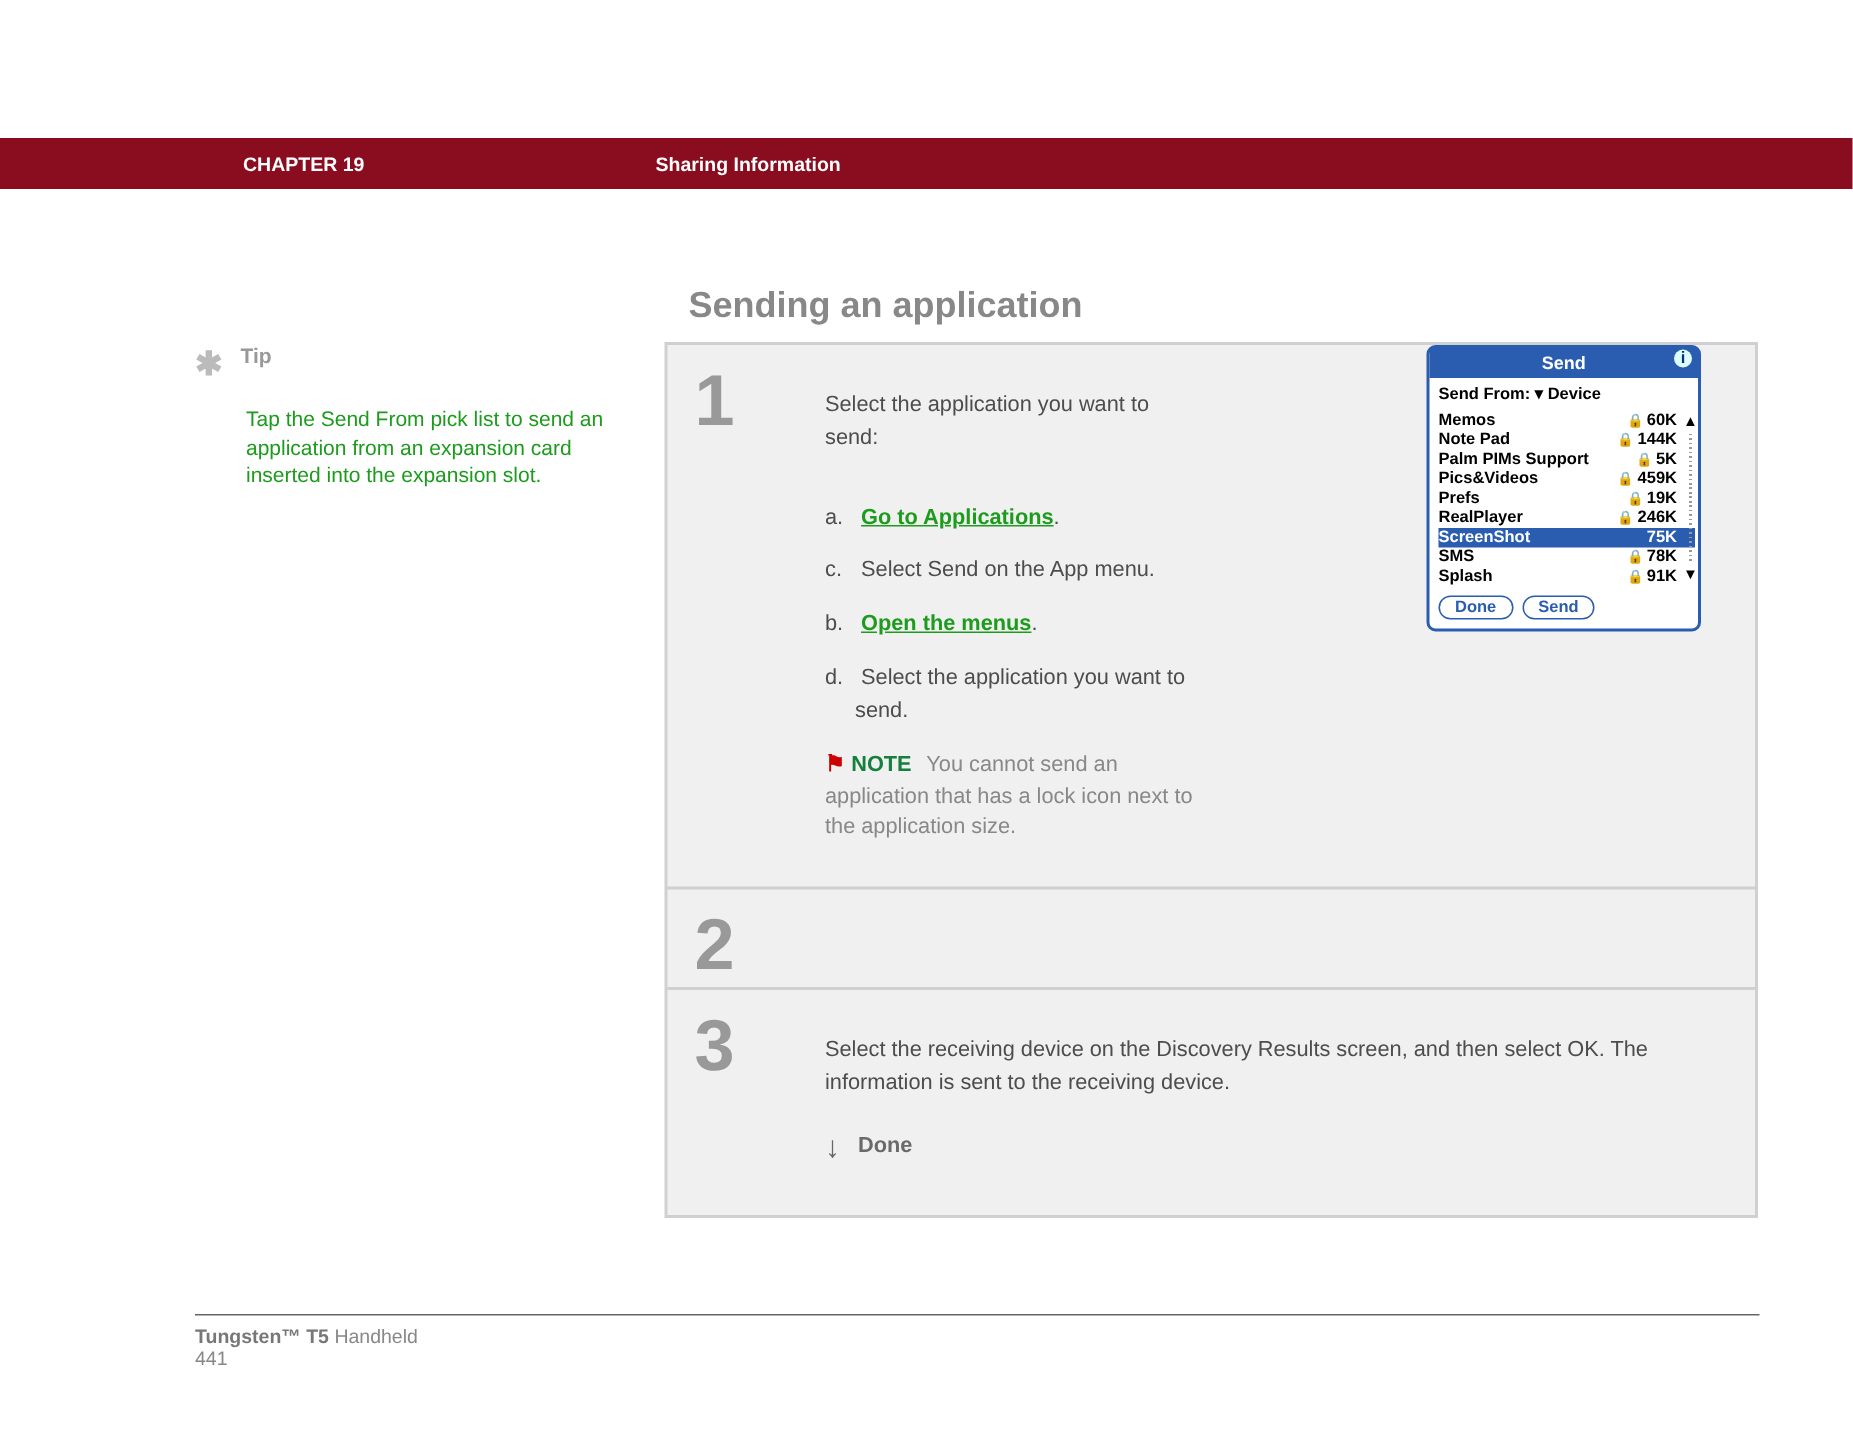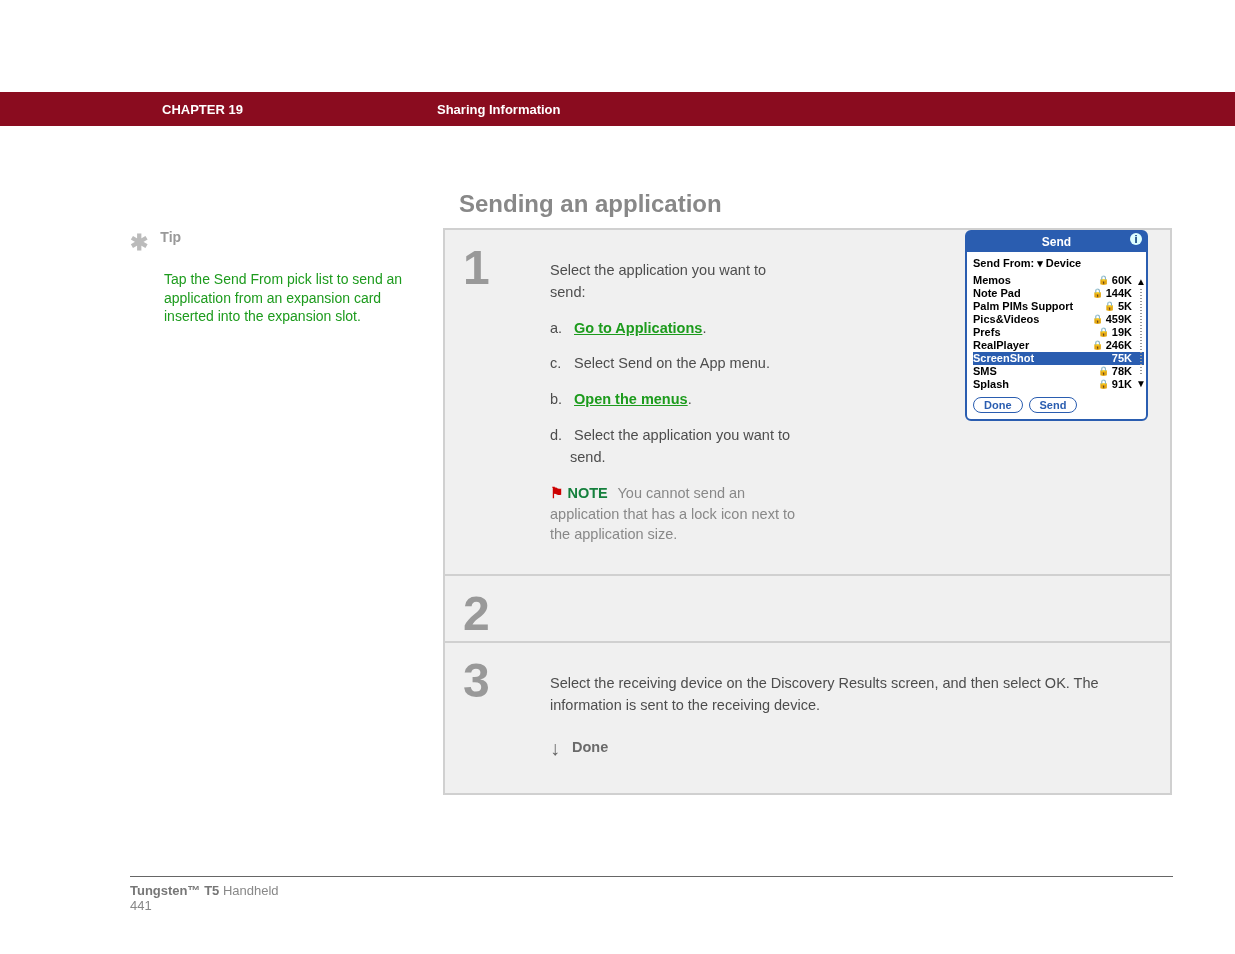--- a/index.html
+++ b/index.html
@@ -71,21 +71,21 @@
     padding: 10px 0 0 18px;
   }
   .step-body {
     flex: 1;
     padding: 30px 22px 30px 0;
     color: #4d4d4d;
     font-size: 14.5px;
     line-height: 1.5;
     position: relative;
   }
-  .step-body .intro { margin-bottom: 14px; max-width: 250px; }
+  .step-body .intro { margin-bottom: 31px; max-width: 250px; }
   .step-body .sub-list { }
   .step-body .sub-item { margin-bottom: 14px; padding-left: 20px; text-indent: -20px; }
   .step-body .sub-item .letter { display: inline-block; width: 20px; text-indent: 0; }
   .action-link { color: #1d9b1d; font-weight: bold; text-decoration: underline; margin-top: 16px; }
   .note-wrap { margin-top: 4px; color: #888; max-width: 250px; line-height: 1.4; }
   .note-label { color: #15803d; font-weight: bold; margin-right: 6px; }
   .note-icon { color: #cc0000; font-weight: bold; margin-right: 4px; font-size: 15px; }
   .done-line { margin-top: 16px; display: flex; align-items: center; gap: 12px; }
   .done-arrow { font-size: 20px; color: #666; font-weight: bold; }
   .done-text { font-weight: bold; color: #6a6a6a; }
@@ -103,21 +103,21 @@
     flex-direction: column;
   }
   .footer-line .prod { }
   .footer-line .prod b { color: #777; }
   .footer-line .pg { }
 
   
   .palm {
     position: absolute;
     top: 0;
-    right: 22px;
+    right: 36px;
     width: 183px;
     border: 2px solid #2a5db0;
     border-radius: 6px;
     background: #fff;
     font-family: Arial, sans-serif;
     font-size: 11px;
     font-weight: bold;
     color: #000;
   }
   .palm-title {

